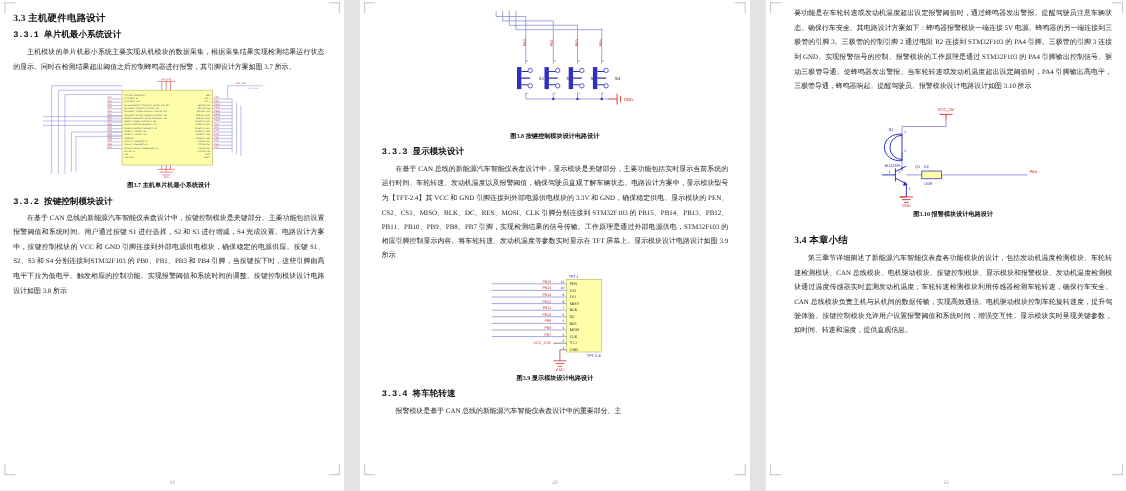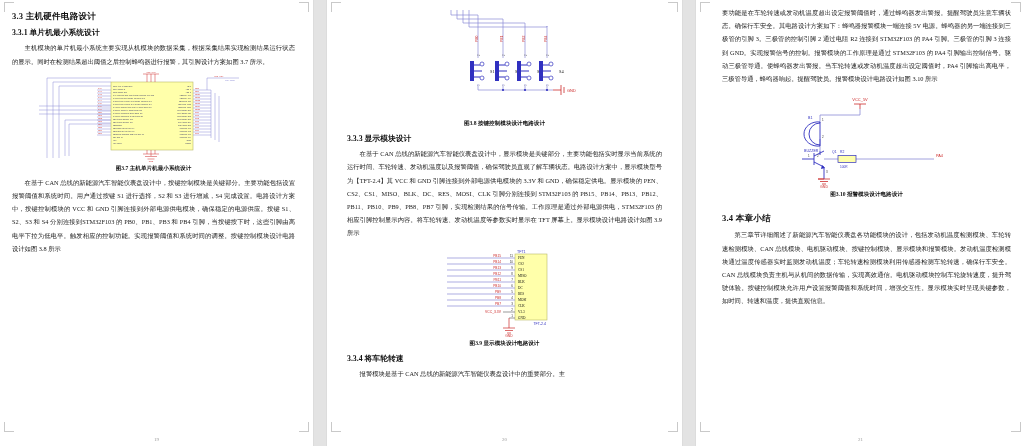--- a/index.html
+++ b/index.html
@@ -35,20 +35,21 @@
   .cmark.bl{bottom:14px;left:4px;border-left:1px solid #c9c9c9;border-bottom:1px solid #c9c9c9;}
   .cmark.br{bottom:14px;right:4px;border-right:1px solid #c9c9c9;border-bottom:1px solid #c9c9c9;}
 
   h2.head{
     font-size:8.6px;font-weight:bold;margin:5px 0 4px 0;color:#111;
     letter-spacing:.2px;line-height:1.3;
   }
   h3.subhead{
     font-size:7.8px;font-weight:bold;margin:6px 0 3px 0;color:#111;
     line-height:1.3;
+    font-family:Liberation Mono, monospace;
   }
   p.body{
     font-size:6.3px;line-height:13.2px;margin:0 0 0 0;color:#1a1a1a;
     text-align:justify;text-justify:inter-ideograph;
     text-indent:12.6px;
   }
   p.body.cont{text-indent:0;}
   .figcap{
     font-size:5.6px;font-weight:bold;text-align:center;color:#111;
     margin:2px 0 3px 0;
@@ -241,20 +242,21 @@
             <path d="M116 82 V86"></path>
           <path d="M104 86 H120"></path>
             <path d="M106 88.5 H118"></path>
             <path d="M108.5 91 H115.5"></path>
         </g>
         <text x="112" y="94" fill="#cc2b2b" font-size="2" text-anchor="middle" font-family="Liberation Sans, sans-serif">GND</text>
       </svg>
     </div>
     <div class="figcap">图3.7  主机单片机最小系统设计</div>
 
+    <h3 class="subhead">3.3.2 按键控制模块设计</h3>
     <p class="body">在基于 CAN 总线的新能源汽车智能仪表盘设计中，按键控制模块是关键部分。主要功能包括设置报警阈值和系统时间。用户通过按键 S1 进行选择，S2 和 S3 进行增减，S4 完成设置。电路设计方案中，按键控制模块的 VCC 和 GND 引脚连接到外部电源供电模块，确保稳定的电源供应。按键 S1、S2、S3 和 S4 分别连接到STM32F103 的 PB0、PB1、PB3 和 PB4 引脚，当按键按下时，这些引脚由高电平下拉为低电平。触发相应的控制功能。实现报警阈值和系统时间的调整。按键控制模块设计电路设计如图 3.8 所示</p>
 
     <div class="pagenum">19</div>
   </div>
 
   <div class="gap"></div>
 
   <div class="page p2">
     <span class="cmark tl"></span>
     <span class="cmark tr"></span>

